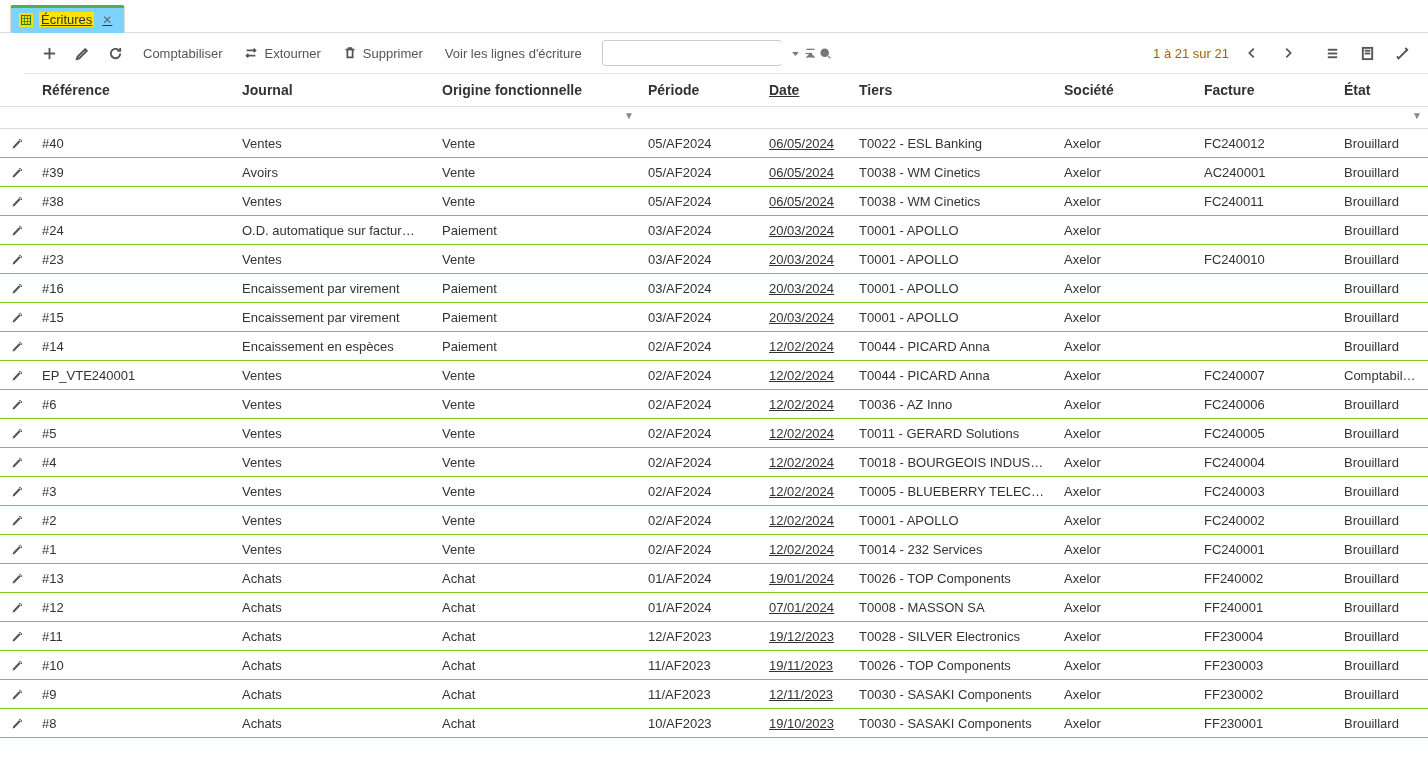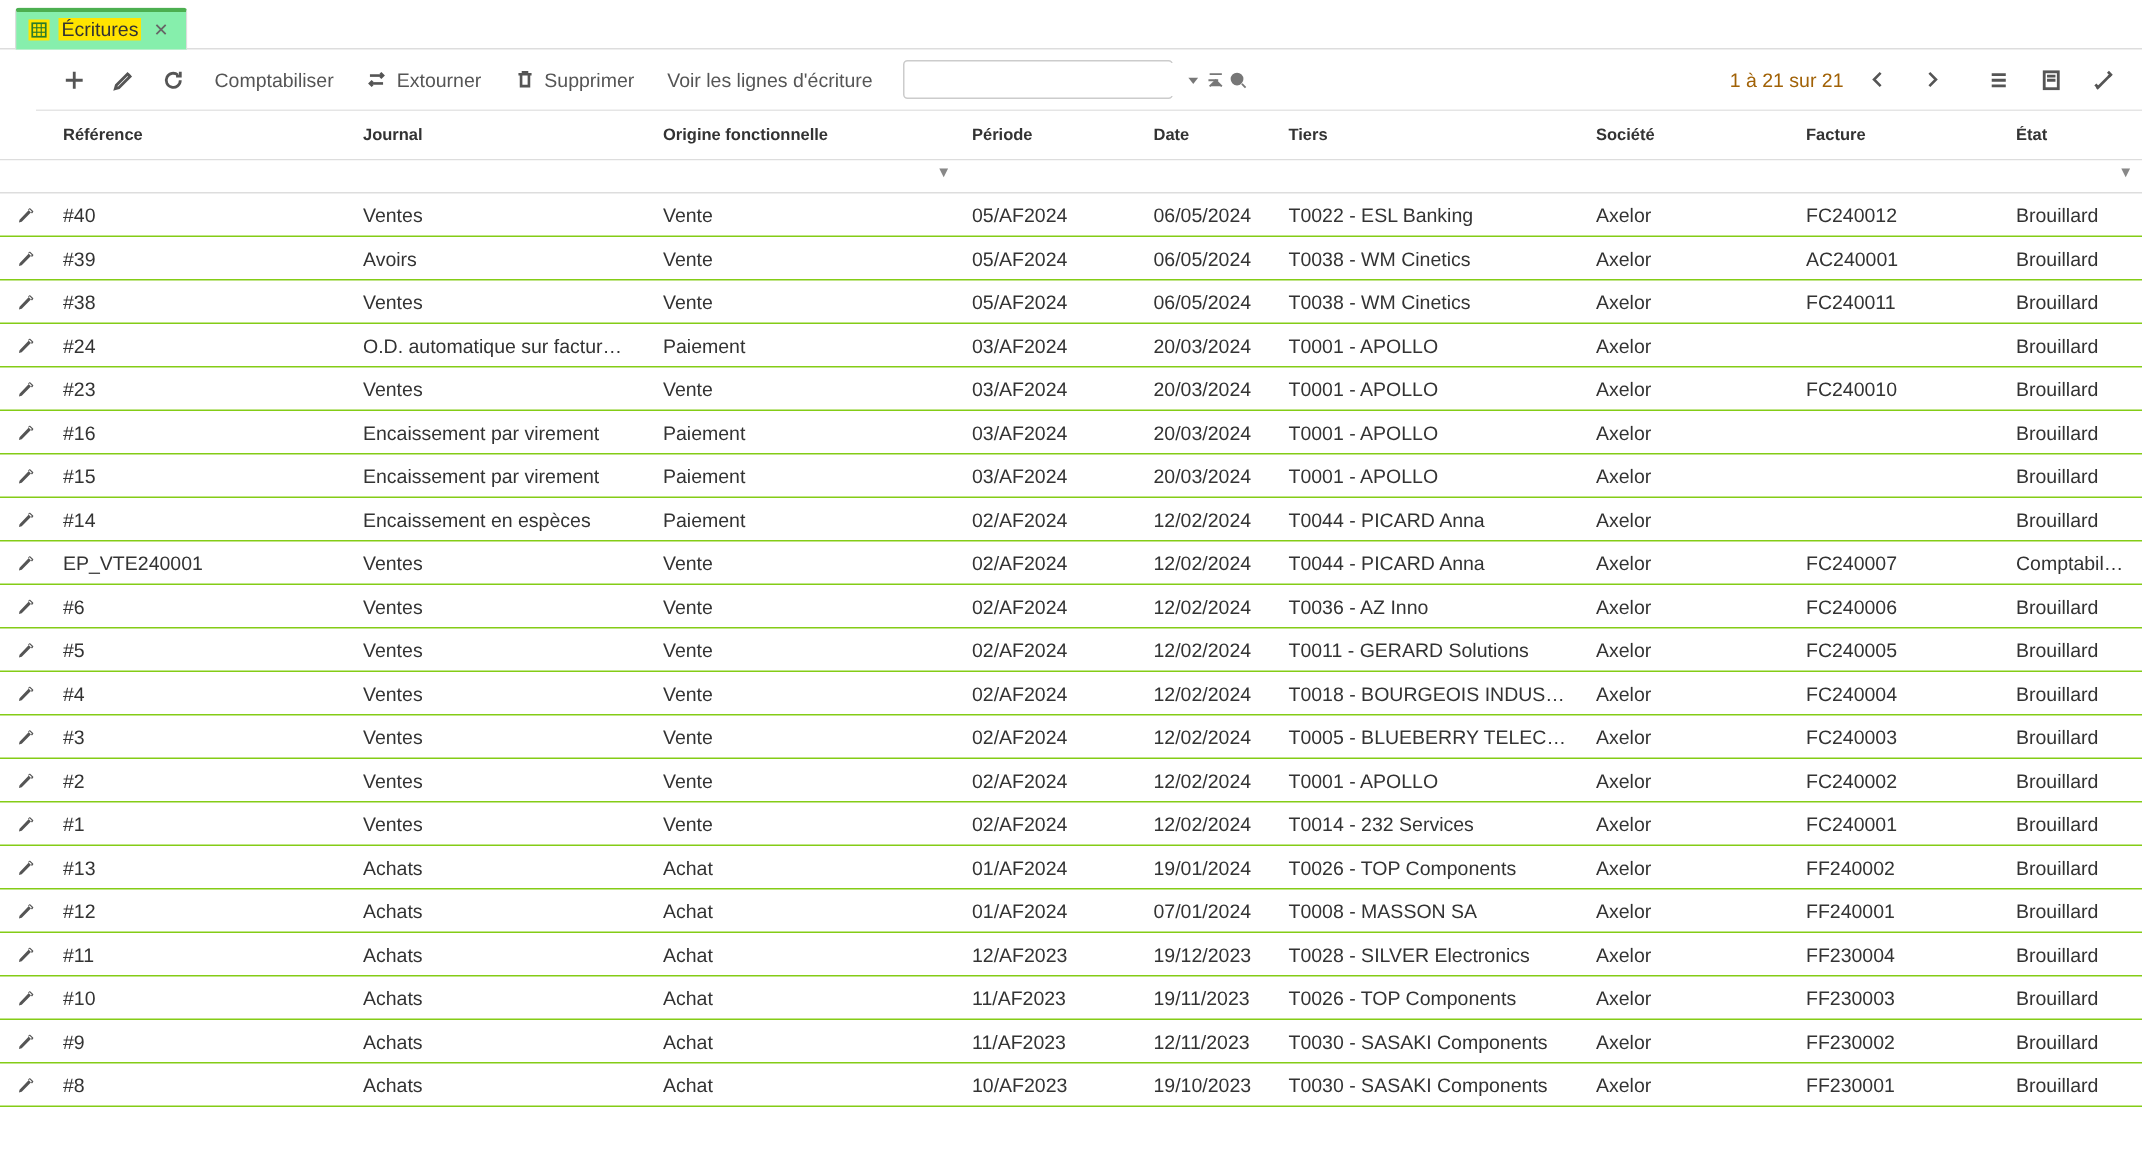--- a/index.html
+++ b/index.html
@@ -25,23 +25,24 @@
     padding: 6px 10px 6px 8px;
     border: 1px solid #ddd;
     border-bottom: none;
     border-radius: 3px 3px 0 0;
     background: #f8f8f8;
     position: relative;
     top: 1px;
     cursor: pointer;
   }
   .tab.active {
-    background: #86efac;
+    background: #7dd3fc;
     border-top: 3px solid #4caf50;
     padding-top: 4px;
+    text-decoration: underline;
   }
   .tab .tab-icon {
     width: 14px; height: 14px;
     display:inline-flex;align-items:center;justify-content:center;
     background: #ffe400;
     color:#2b7a2b;
   }
   .tab .tab-icon svg { width:12px;height:12px;stroke:#2b7a2b; }
   .tab-title { background:#ffe400; padding:0 2px; color:#333;}
   .tab-close { font-size:12px; color:#666; cursor:pointer; padding:0 2px;}
@@ -87,21 +88,21 @@
   .pager { color:#a16207; display:inline-flex;align-items:center;gap:10px;}
   .pager-btn{width:26px;height:26px;display:inline-flex;align-items:center;justify-content:center;cursor:pointer;border-radius:3px;}
   .pager-btn svg{width:14px;height:14px;stroke:#555;stroke-width:2;fill:none;}
   .right-tools{display:inline-flex;gap:4px;margin-left:14px;}
   .table-wrap{width:100%;}
   .grid-header{
     display:flex;
     border-bottom:1px solid #ddd;
     color:#333;
     font-weight:600;
-    font-size:11px;
+    font-size:14px;
     height:33px;
     align-items:center;
   }
   .filter-row{
     display:flex;
     border-bottom:1px solid #ddd;
     height:22px;
     background:#fff;
   }
   .filter-cell{position:relative;}
@@ -113,21 +114,21 @@
     align-items:center;
     color:#333;
   }
   .cell{overflow:hidden;text-overflow:ellipsis;white-space:nowrap;padding:0 8px;}
   .col-edit{width:34px;flex:0 0 34px;display:flex;align-items:center;justify-content:center;}
   .col-edit svg{width:13px;height:13px;fill:#555;}
   .col-ref{flex:0 0 200px;}
   .col-journal{flex:0 0 200px;}
   .col-orig{flex:0 0 206px;}
   .col-period{flex:0 0 121px;}
-  .col-date{flex:0 0 90px;}
+  .col-date{flex:0 0 90px;text-decoration:underline;}
   .col-tiers{flex:0 0 205px;}
   .col-soc{flex:0 0 140px;}
   .col-fact{flex:0 0 140px;}
   .col-etat{flex:1 1 80px;}
   .ellipsified{overflow:hidden;text-overflow:ellipsis;white-space:nowrap;}
 </style>
 </head>
 <body>
 
 <div class="tabbar">

